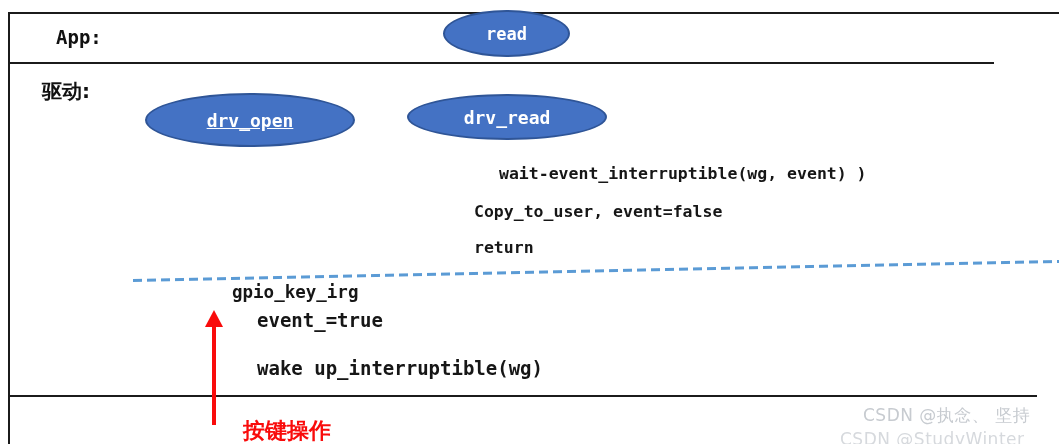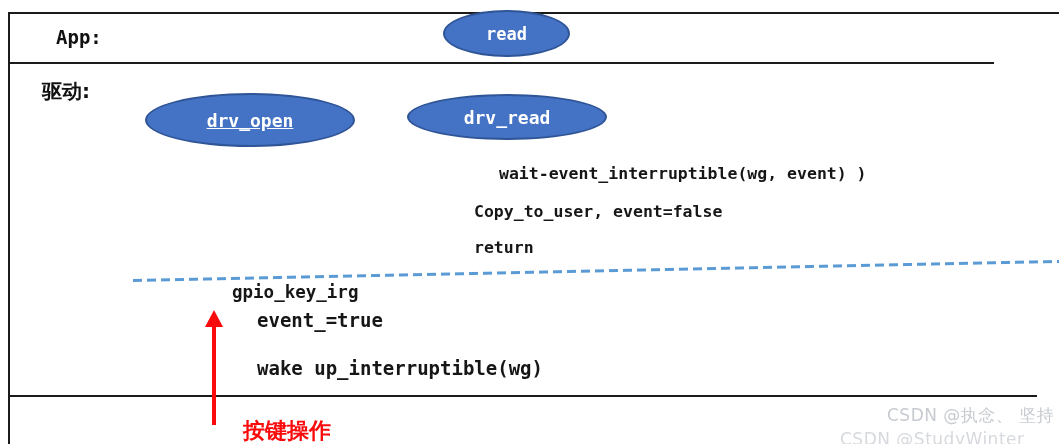--- a/index.html
+++ b/index.html
@@ -108,21 +108,21 @@
     color: #F90B0B;
     white-space: nowrap;
   }
 
   .watermark {
     position: absolute;
     white-space: nowrap;
     font-size: 17px;
     letter-spacing: 0.5px;
   }
-  #watermark-1 { left: 863px; top: 404px; color: #C7CBD0; margin-left: 24px; }
+  #watermark-1 { left: 863px; top: 404px; color: #C7CBD0; }
   #watermark-2 { left: 840px; top: 429px; color: #D6D9DD; }
 </style>
 </head>
 <body>
 
 <div id="canvas">
 
   <div class="hline" id="top-border"></div>
   <div class="vline" id="left-border"></div>
   <div class="hline" id="app-separator"></div>

